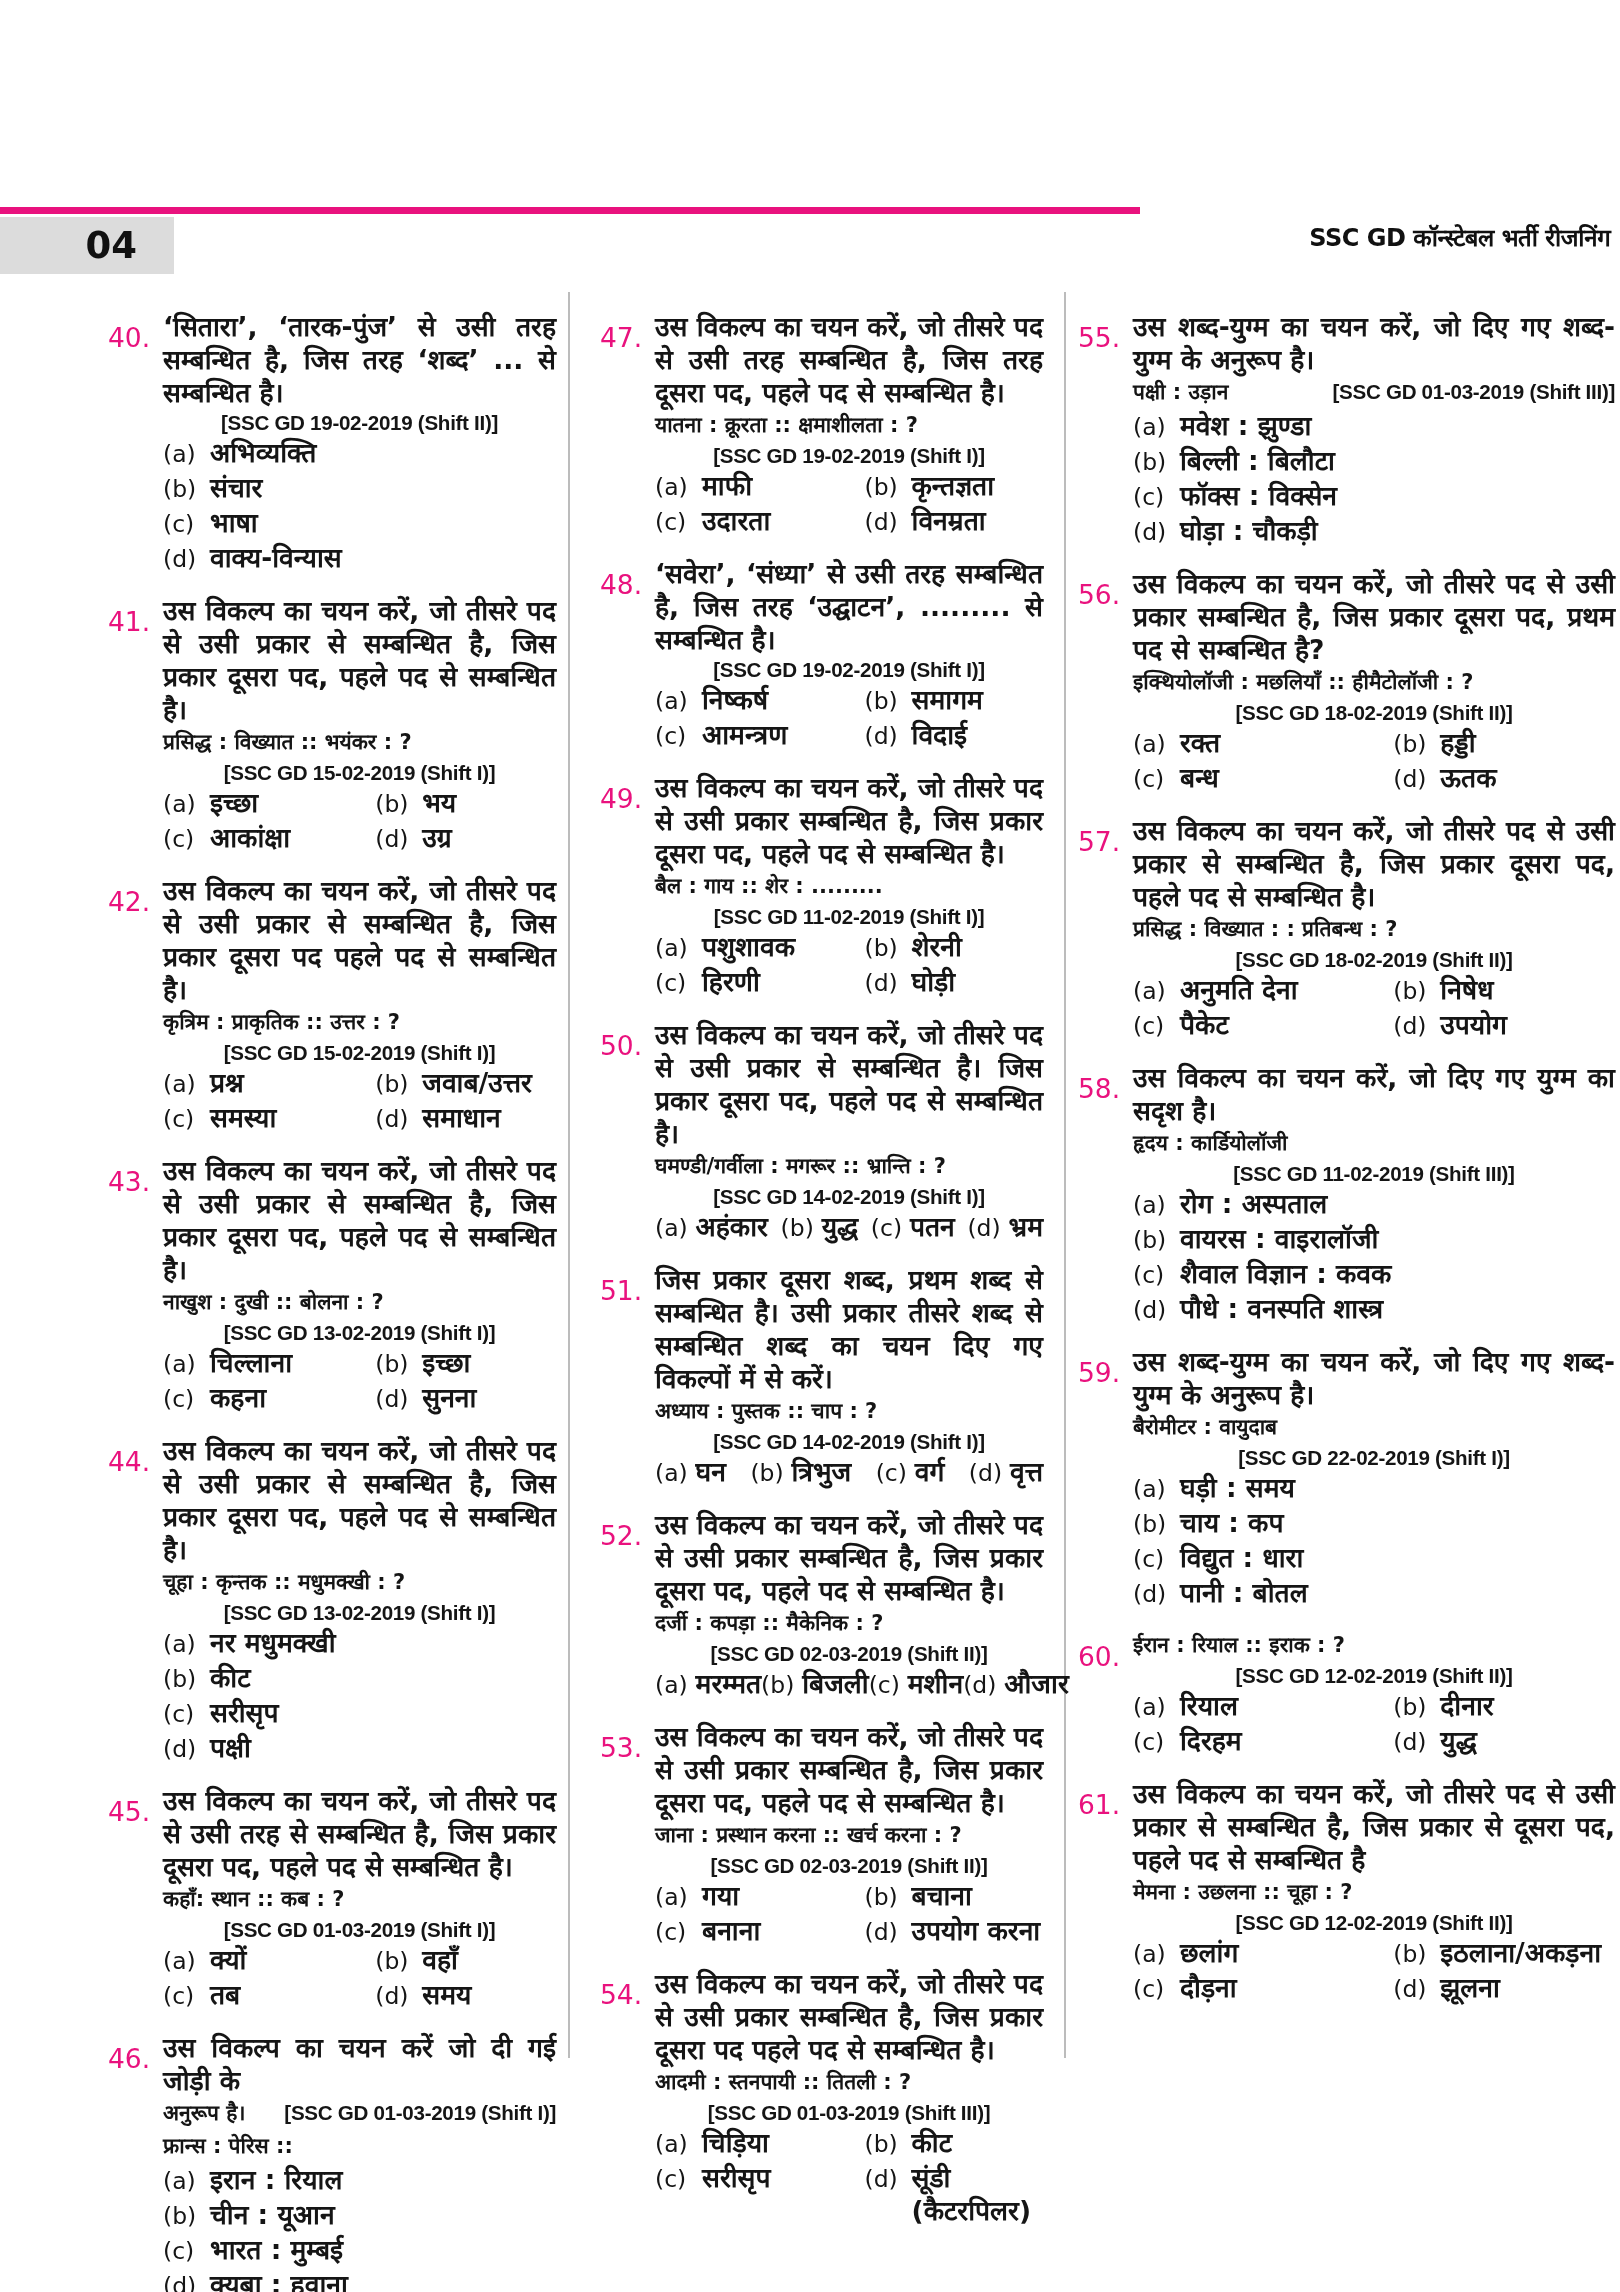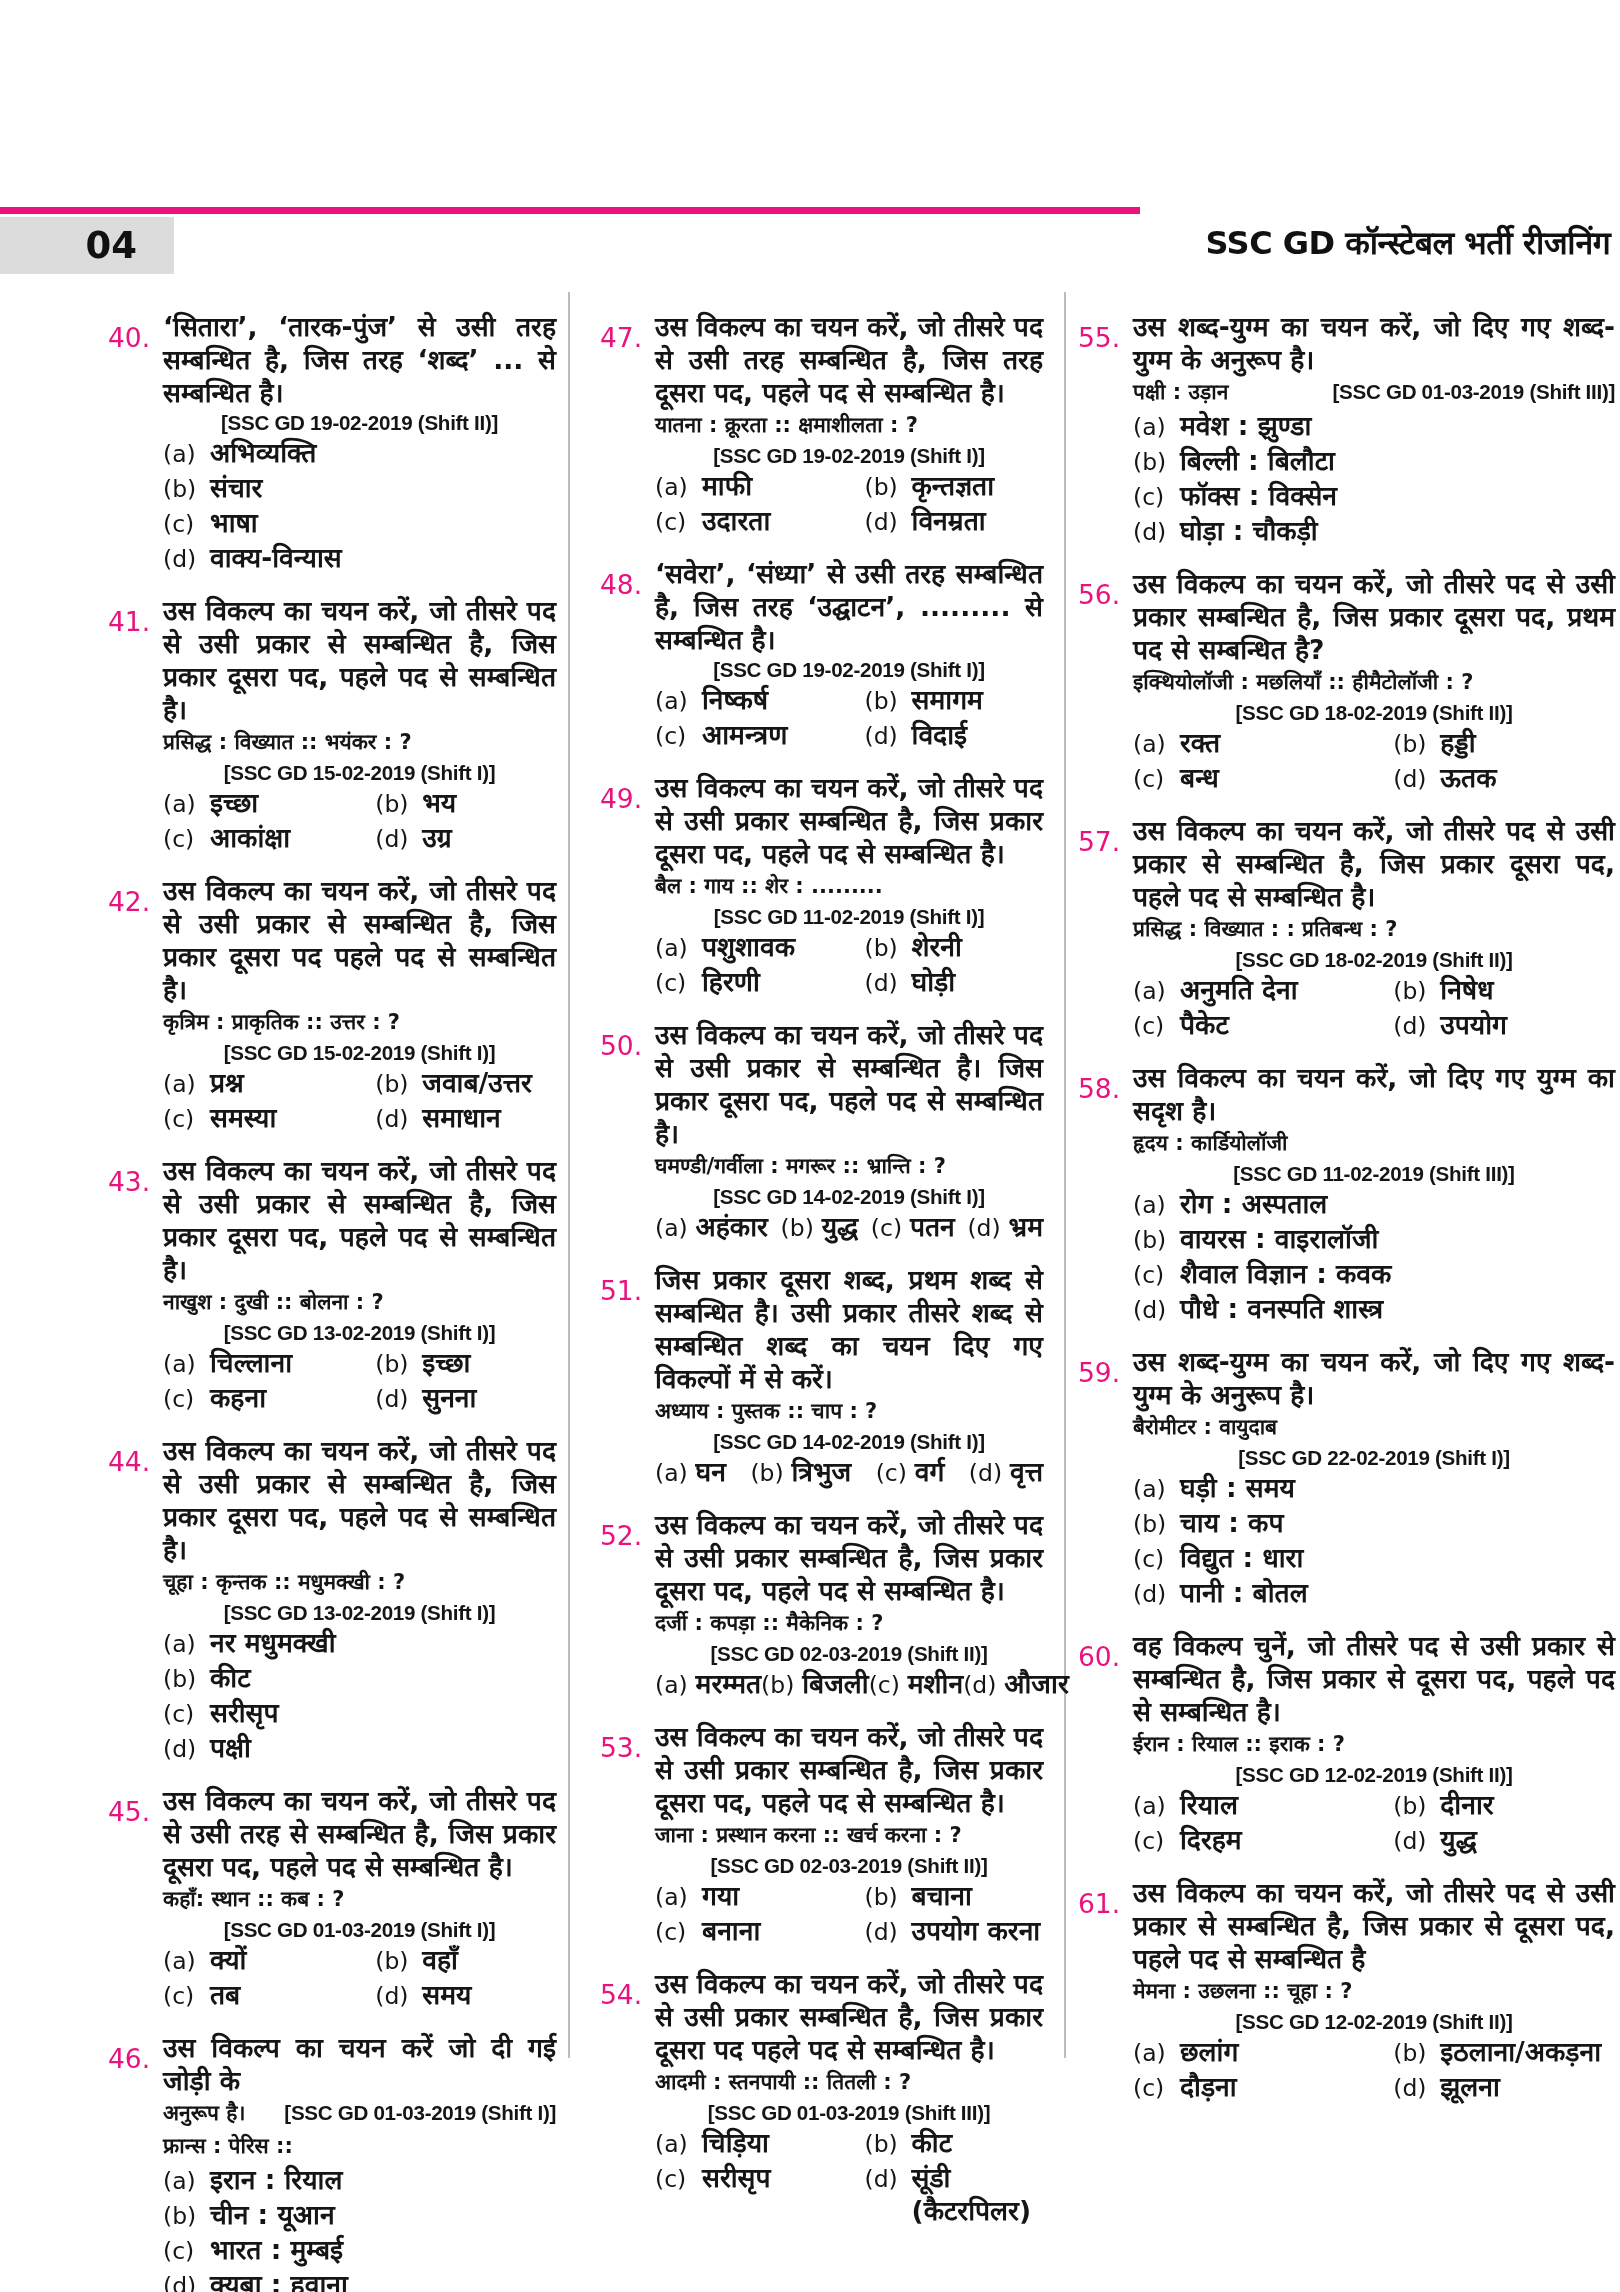--- a/index.html
+++ b/index.html
@@ -16,21 +16,21 @@
     background:#ffffff;
     font-family:"DejaVu Sans", sans-serif;
     color:var(--text);
     overflow:hidden;
   }
   .rule{position:absolute;left:0;top:207px;width:1140px;height:6.9px;background:var(--accent);}
   .pgbox{position:absolute;left:0;top:217px;width:174px;height:57px;background:var(--pgbox);}
   .pgnum{display:block;text-align:right;padding-right:37px;font-size:37px;font-weight:bold;line-height:57px;color:#111;}
   .htitle{
     position:absolute;top:220px;right:9.8px;
-    font-size:32px;font-weight:bold;color:#111;
+    font-size:24px;font-weight:bold;color:#111;
     white-space:nowrap;letter-spacing:-0.5px;
   }
   .vline{position:absolute;top:292px;width:2px;height:1766px;background:var(--divider);}
   #div1{left:568px;}
   #div2{left:1064px;}
   .col{position:absolute;top:310px;}
   #col1{left:108px;width:448px;}
   #col2{left:600px;width:443px;}
   #col3{left:1078px;width:537px;}
   .q{position:relative;padding-left:55px;margin-bottom:17.6px;}
@@ -572,21 +572,20 @@
           </div>
         <div class="o">
             <span class="ol">(d)</span>
             <span class="ot">पानी : बोतल</span>
           </div>
       </div>
     </div>
 
     <div class="q">
       <span class="qn">60.</span>
-      <div class="qh">वह विकल्प चुनें, जो तीसरे पद से उसी प्रकार से सम्बन्धित है, जिस प्रकार से दूसरा पद, पहले पद से सम्बन्धित है।</div>
       <div class="an">ईरान : रियाल :: इराक : ?</div>
       <div class="tag">[SSC GD 12-02-2019 (Shift II)]</div>
       <div class="opts two">
         <div class="o">
             <span class="ol">(a)</span>
             <span class="ot">रियाल</span>
           </div>
         <div class="o">
             <span class="ol">(b)</span>
             <span class="ot">दीनार</span>

